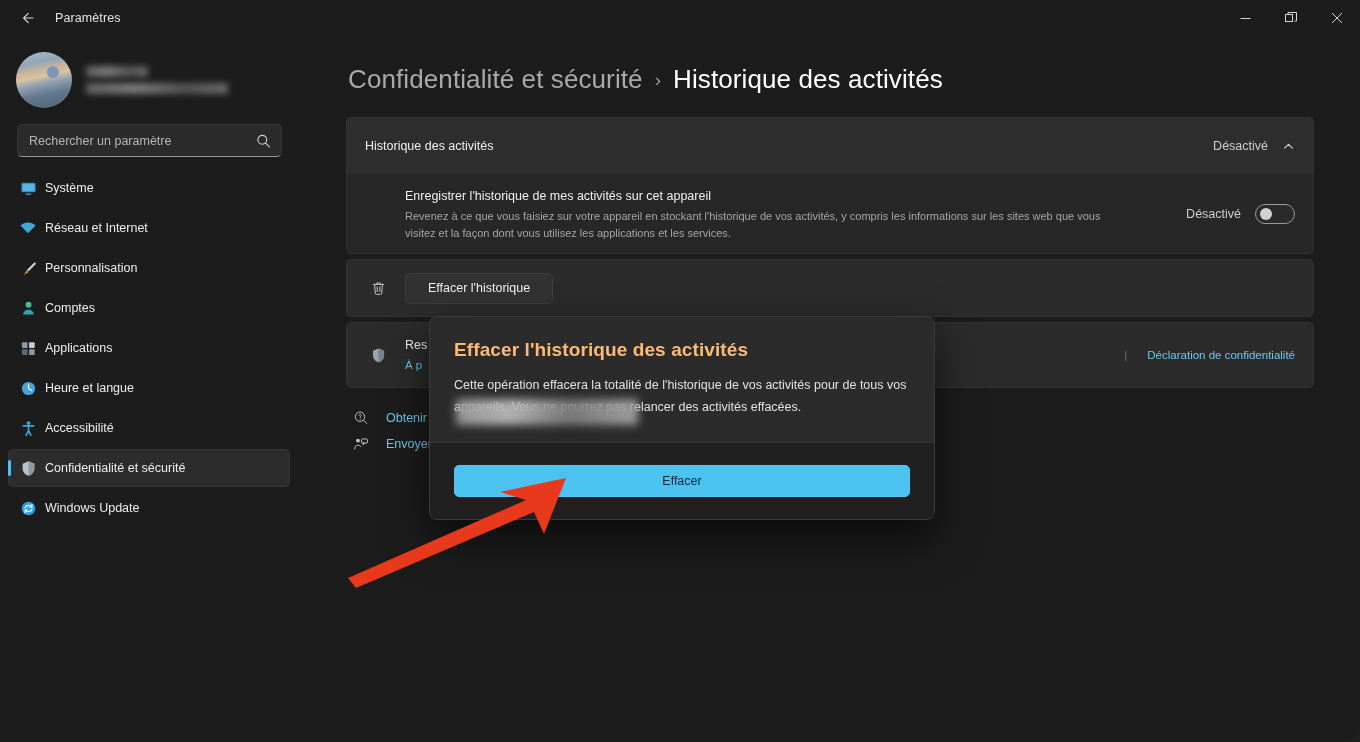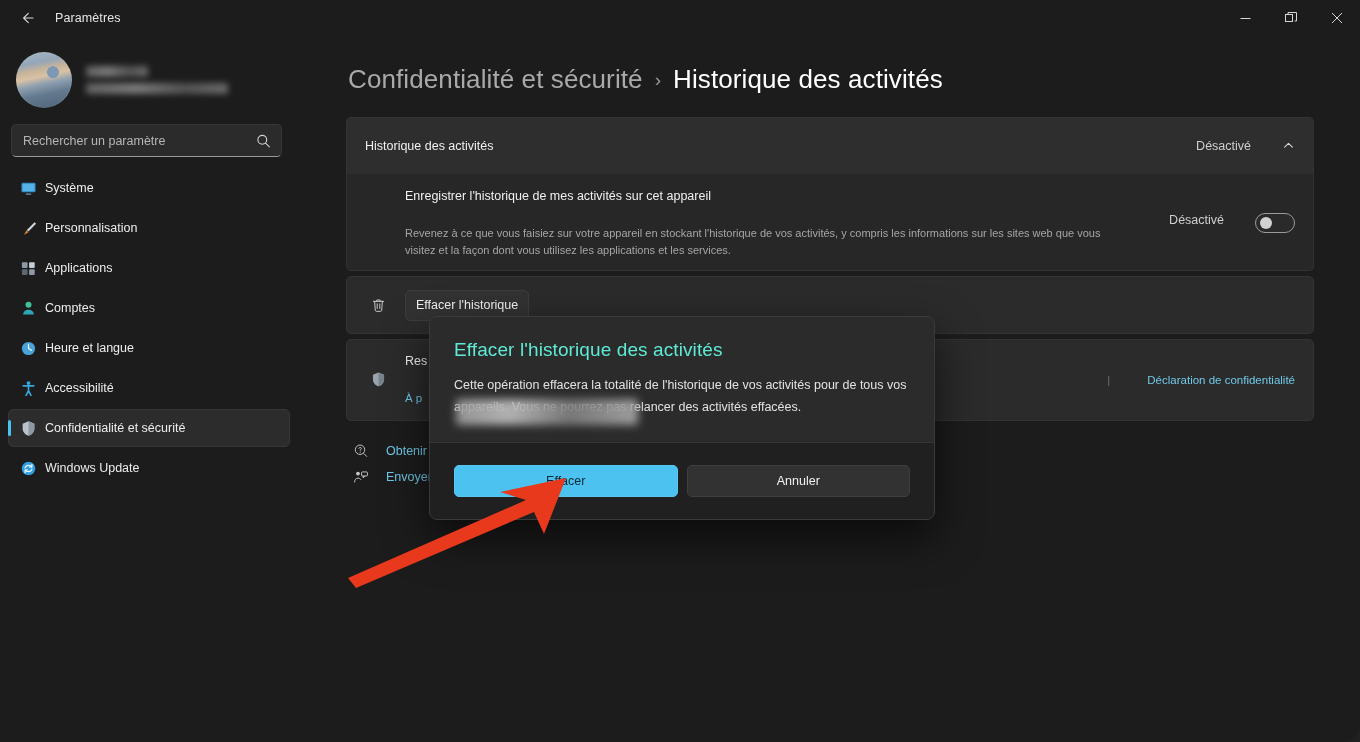--- a/index.html
+++ b/index.html
@@ -62,21 +62,21 @@
   }
   .profile-text { margin-left: 14px; display: flex; flex-direction: column; gap: 6px; }
   .redact {
     border-radius: 2px;
     background: linear-gradient(90deg,#6d6d6d,#8a8a8a 35%,#5c5c5c 70%,#777 100%);
     filter: blur(3.2px); opacity: .85;
   }
   .redact.l1 { width: 62px; height: 11px; }
   .redact.l2 { width: 142px; height: 11px; }
 
-  .search-wrap { padding: 4px 16px 10px 11px; }
+  .search-wrap { padding: 4px 16px 10px 17px; }
   .search-box {
     position: relative; height: 33px;
     background: #2b2b2b; border: 1px solid #363636;
     border-bottom: 1px solid #9a9a9a;
     border-radius: 5px;
     display: flex; align-items: center;
   }
   .search-box input {
     flex: 1; height: 100%;
     background: transparent; border: 0; outline: 0;
@@ -151,40 +151,40 @@
   .row {
     display: flex; align-items: center;
     padding: 0 18px; min-height: 56px;
     gap: 14px;
   }
   .row.tall { min-height: 64px; padding-top: 12px; padding-bottom: 12px; }
   .row-icon { width: 26px; flex: none; display: flex; align-items: center; justify-content: center; color: #cfcfcf; }
   .row-main { flex: 1; min-width: 0; }
   .row-title { font-size: 12.5px; color: #f0f0f0; line-height: 1.45; }
   .row-sub {
-    font-size: 11px; color: #a6a6a6; line-height: 1.5; margin-top: 20px;
+    font-size: 11px; color: #a6a6a6; line-height: 1.5; margin-top: 3px;
     max-width: 700px;
   }
-  .row-right { display: flex; align-items: flex-start; gap: 31px; flex: none; }
+  .row-right { display: flex; align-items: center; gap: 14px; flex: none; }
   .state-text { font-size: 12.5px; color: #cfcfcf; }
   .chev { color: #d6d6d6; display: flex; }
 
   .toggle {
     width: 40px; height: 20px; border-radius: 10px;
     background: #2a2a2a; border: 1px solid #9b9b9b;
     position: relative; flex: none;
   }
   .toggle .knob {
     position: absolute; left: 4px; top: 50%; transform: translateY(-50%);
     width: 12px; height: 12px; border-radius: 50%;
     background: #d2d2d2;
   }
 
   .btn-secondary {
-    height: 31px; padding: 0 10px;
+    height: 31px; padding: 0 22px;
     background: #323232; border: 1px solid #3d3d3d;
     border-radius: 5px; color: #f0f0f0; font-size: 12.5px;
     font-family: inherit;
     display: flex; align-items: center; justify-content: center;
   }
 
   .link { color: #70c8e8; font-size: 11.5px; text-decoration: none; }
   .sep-pipe { color: #6e6e6e; font-size: 11.5px; margin: 0 6px; }
 
   .links-list { margin-top: 22px; display: flex; flex-direction: column; gap: 10px; }
@@ -201,21 +201,21 @@
     width: 506px;
     background: #2b2b2b;
     border: 1px solid #3a3a3a;
     border-radius: 8px;
     box-shadow: 0 18px 44px rgba(0,0,0,.62);
     pointer-events: auto;
     overflow: hidden;
   }
   .dialog-content { padding: 22px 24px 24px 24px; }
   .dialog-title {
-    font-size: 19px; color: #5eead4; font-weight: 400;
+    font-size: 19px; color: #fdba74; font-weight: 700;
     letter-spacing: .1px; margin-bottom: 14px;
   }
   .dialog-text {
     font-size: 12.5px; color: #e2e2e2; line-height: 1.72;
     position: relative;
   }
   .dialog-redact {
     position: absolute; left: 2px; top: 24px;
     width: 182px; height: 26px;
     background: linear-gradient(100deg,#9a9a9a,#bdbdbd 30%,#7e7e7e 62%,#a8a8a8 100%);
@@ -311,51 +311,59 @@
             <svg width="17" height="17" viewBox="0 0 18 18" aria-hidden="true">
               <rect x="1.5" y="3" width="15" height="10" rx="1.4" fill="#2e86c1"></rect>
               <rect x="2.6" y="4" width="12.8" height="8" rx="1" fill="#55b3e6"></rect>
               <rect x="6" y="14.2" width="6" height="1.4" rx=".7" fill="#6c98b5"></rect>
             </svg>
           </span>
           <span class="nav-label">Système</span>
         </div>
 
 
+        <div class="nav-item">
+          <span class="nav-icon">
+            <svg width="18" height="18" viewBox="0 0 18 18" aria-hidden="true">
+              <path d="M1.4 6.6C3.5 4.6 6.1 3.6 9 3.6s5.5 1 7.6 3L9 14.2 1.4 6.6Z" fill="#3fa9d8"></path>
+            </svg>
+          </span>
+          <span class="nav-label">Réseau et Internet</span>
+        </div>
 
         <div class="nav-item">
           <span class="nav-icon">
             <svg width="17" height="17" viewBox="0 0 18 18" aria-hidden="true">
               <path d="M15.4 2.4 7.3 10.5l1.6 1.6 8.1-8.1-1.6-1.6Z" fill="#cfd6dd"></path>
               <path d="M6.9 10.9 4.3 15.6l4.7-2.6-2.1-2.1Z" fill="#e08a2e"></path>
             </svg>
           </span>
           <span class="nav-label">Personnalisation</span>
+        </div>
+
+        <div class="nav-item">
+          <span class="nav-icon">
+            <svg width="17" height="17" viewBox="0 0 18 18" aria-hidden="true">
+              <circle cx="9" cy="5" r="3.2" fill="#3fbf9a"></circle>
+              <path d="M3.4 15.4c0-3.1 2.5-5.1 5.6-5.1s5.6 2 5.6 5.1H3.4Z" fill="#2fa6b8"></path>
+            </svg>
+          </span>
+          <span class="nav-label">Comptes</span>
         </div>
 
         <div class="nav-item">
           <span class="nav-icon">
             <svg width="17" height="17" viewBox="0 0 18 18" aria-hidden="true">
               <rect x="2" y="2.4" width="6" height="6" rx="1" fill="#8d99a4"></rect>
               <rect x="9.6" y="2.4" width="6" height="6" rx="1" fill="#c6cdd4"></rect>
               <rect x="2" y="9.8" width="6" height="6" rx="1" fill="#5d676f"></rect>
               <rect x="9.6" y="9.8" width="6" height="6" rx="1" fill="#8d99a4"></rect>
             </svg>
           </span>
           <span class="nav-label">Applications</span>
-        </div>
-
-        <div class="nav-item">
-          <span class="nav-icon">
-            <svg width="17" height="17" viewBox="0 0 18 18" aria-hidden="true">
-              <circle cx="9" cy="5" r="3.2" fill="#3fbf9a"></circle>
-              <path d="M3.4 15.4c0-3.1 2.5-5.1 5.6-5.1s5.6 2 5.6 5.1H3.4Z" fill="#2fa6b8"></path>
-            </svg>
-          </span>
-          <span class="nav-label">Comptes</span>
         </div>
 
         <div class="nav-item">
           <span class="nav-icon">
             <svg width="17" height="17" viewBox="0 0 18 18" aria-hidden="true">
               <circle cx="9" cy="9" r="7" fill="#4aa3d8"></circle>
               <path d="M9 4.6V9l3.1 1.9" stroke="#fff" stroke-width="1.2" fill="none" stroke-linecap="round"></path>
             </svg>
           </span>
           <span class="nav-label">Heure et langue</span>
@@ -509,21 +517,20 @@
         <div class="dialog-title">Effacer l'historique des activités</div>
         <div class="dialog-text">
           <span>Cette opération effacera la totalité de l'historique de vos activités pour</span>
           <span>de tous vos appareils. Vous ne pourrez pas relancer des</span>
           <span>activités effacées.</span>
           <span class="dialog-redact"></span>
         </div>
       </div>
       <div class="dialog-footer">
         <button class="btn-accent">Effacer</button>
-        <button class="btn-dialog-cancel">Annuler</button>
       </div>
     </div>
   </div>
 
   <div class="arrow-annotation">
     <svg width="290" height="130" viewBox="0 0 290 130" aria-hidden="true">
       <path d="M18 108 L196 30 L170 22 L236 8 L214 64 L204 42 L26 118 Z" fill="#e8391c"></path>
     </svg>
   </div>
 

